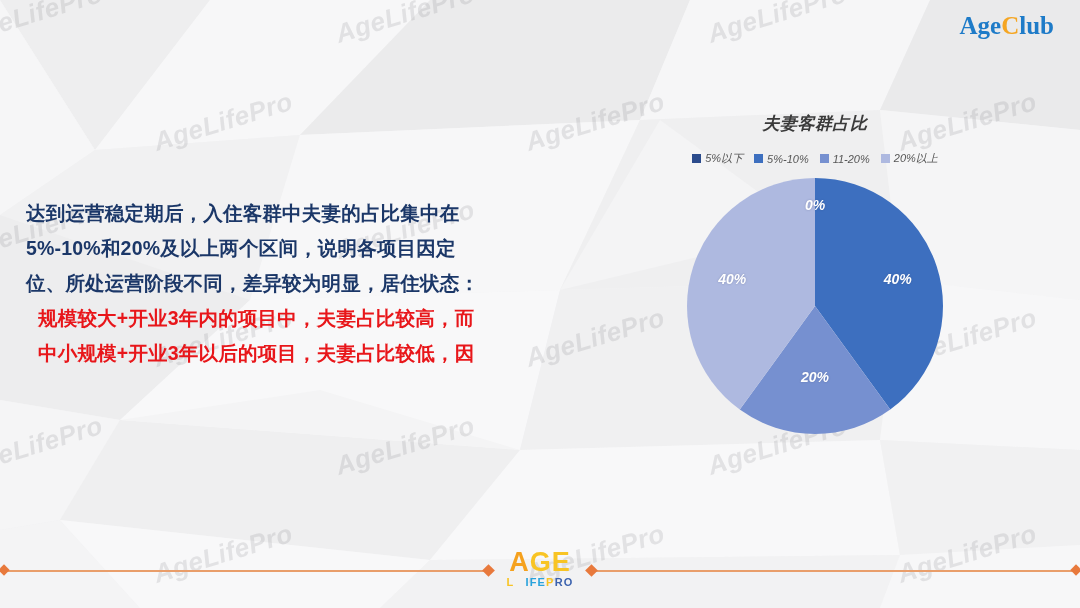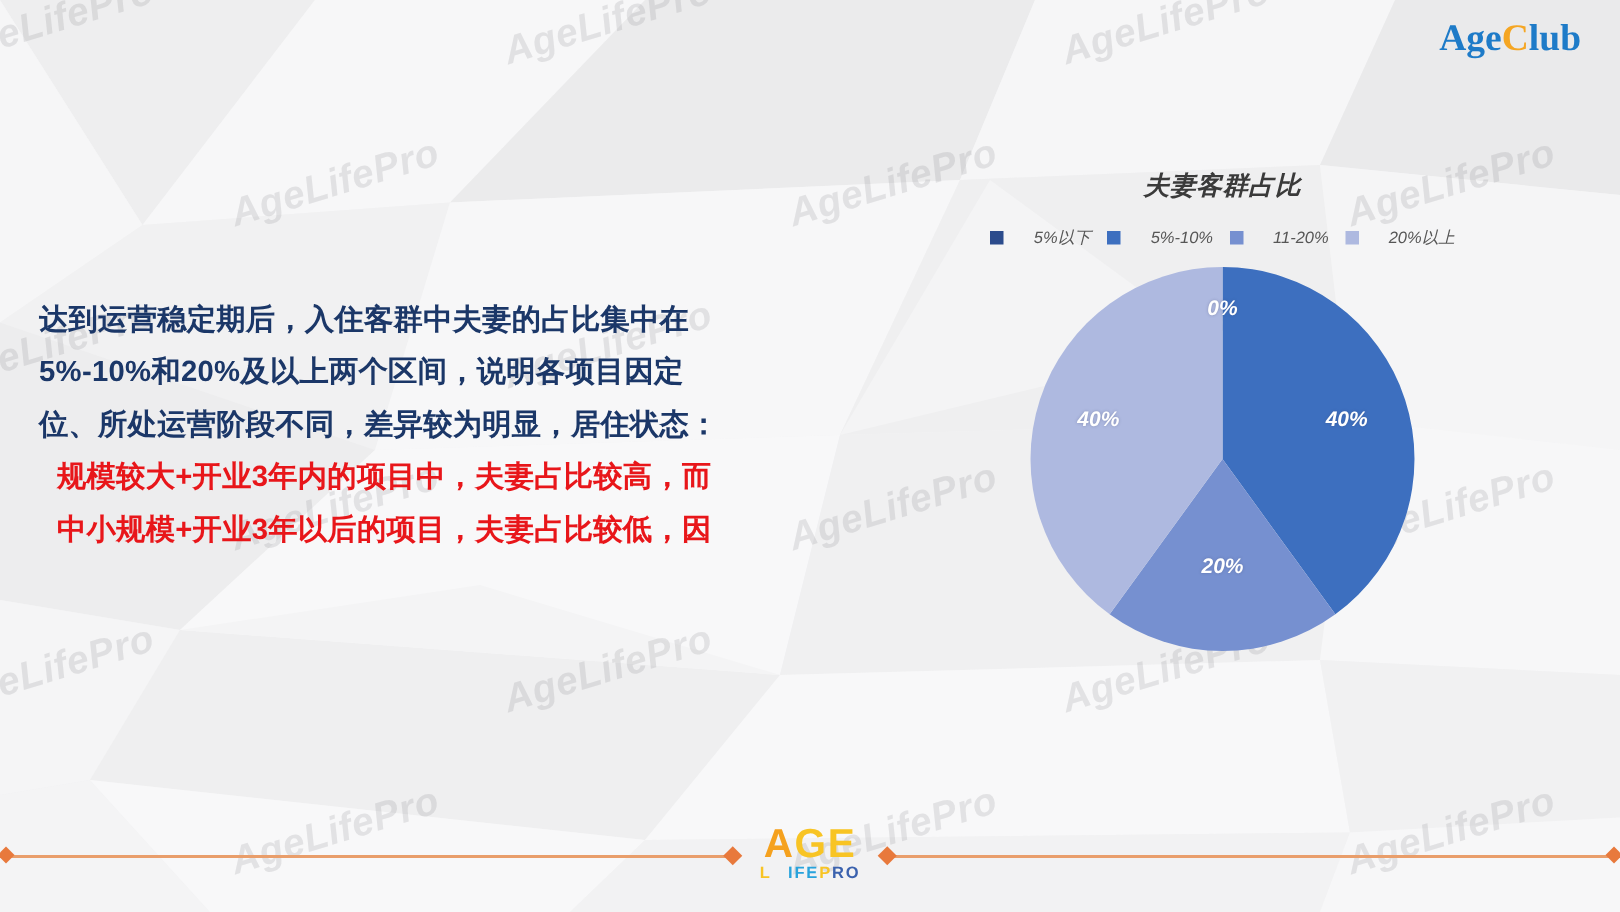--- a/index.html
+++ b/index.html
@@ -99,21 +99,21 @@
   #chart-legend {
     display: flex;
     justify-content: center;
     align-items: center;
     gap: 11px;
     margin-top: 16px;
   }
   .legend-item {
     display: flex;
     align-items: center;
-    gap: 20px;
+    gap: 4px;
     font-size: 11px;
     color: #565656;
     white-space: nowrap;
   }
   .legend-swatch {
     width: 9px; height: 9px;
     display: inline-block;
     flex: none;
   }
   #pie-wrap {

